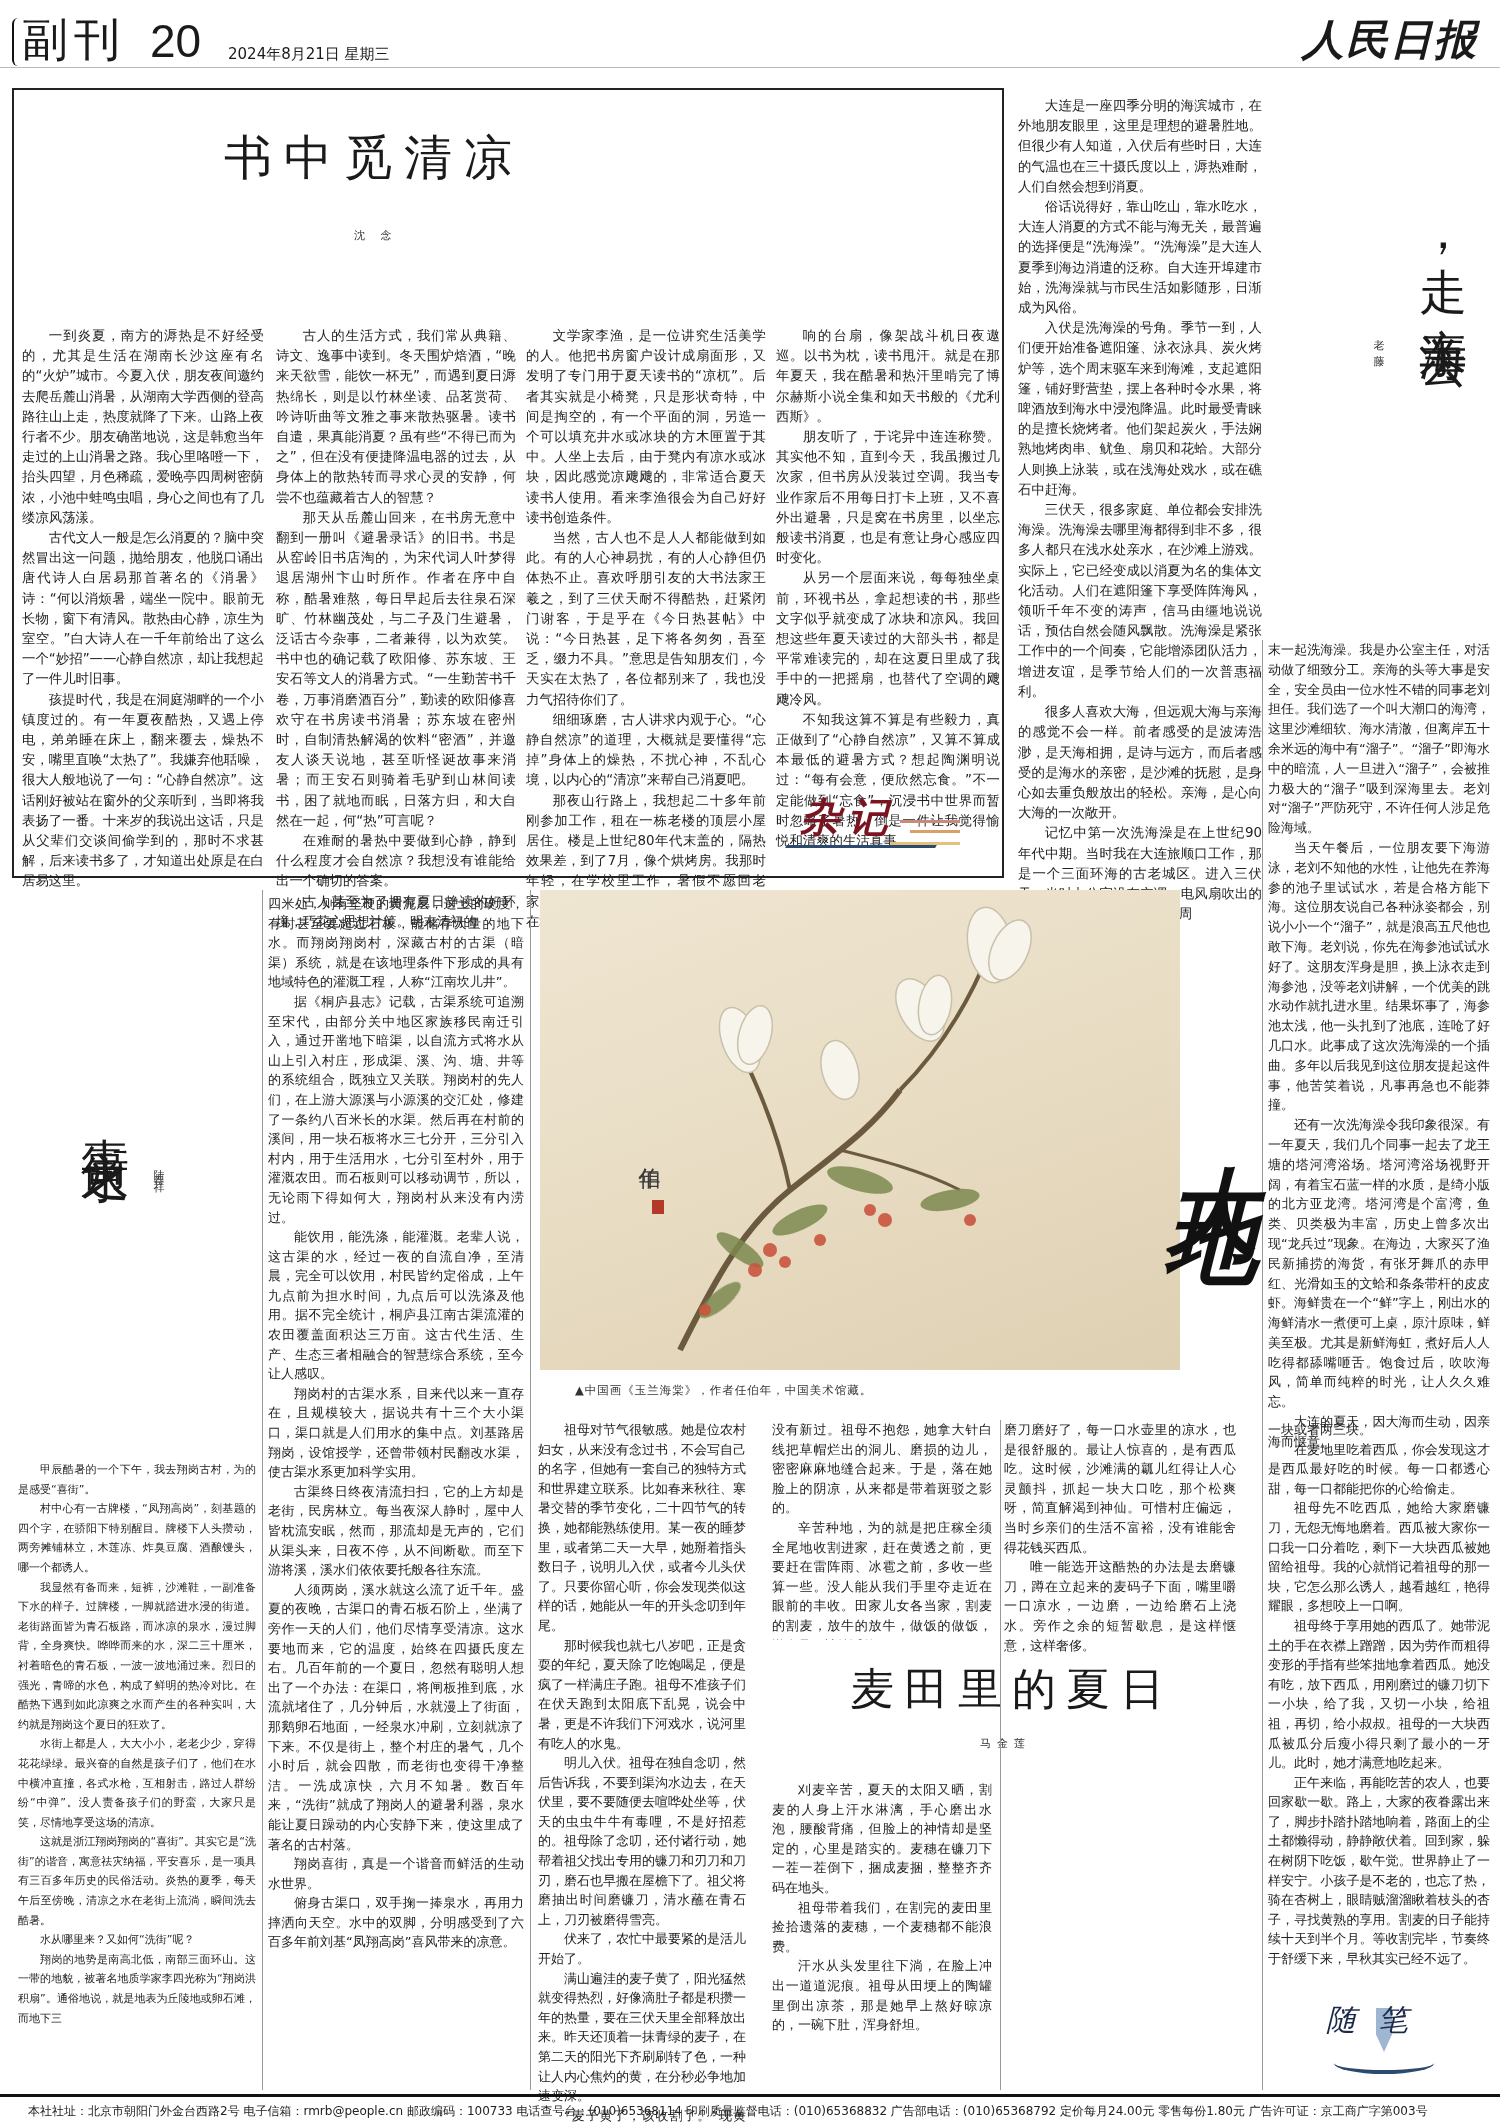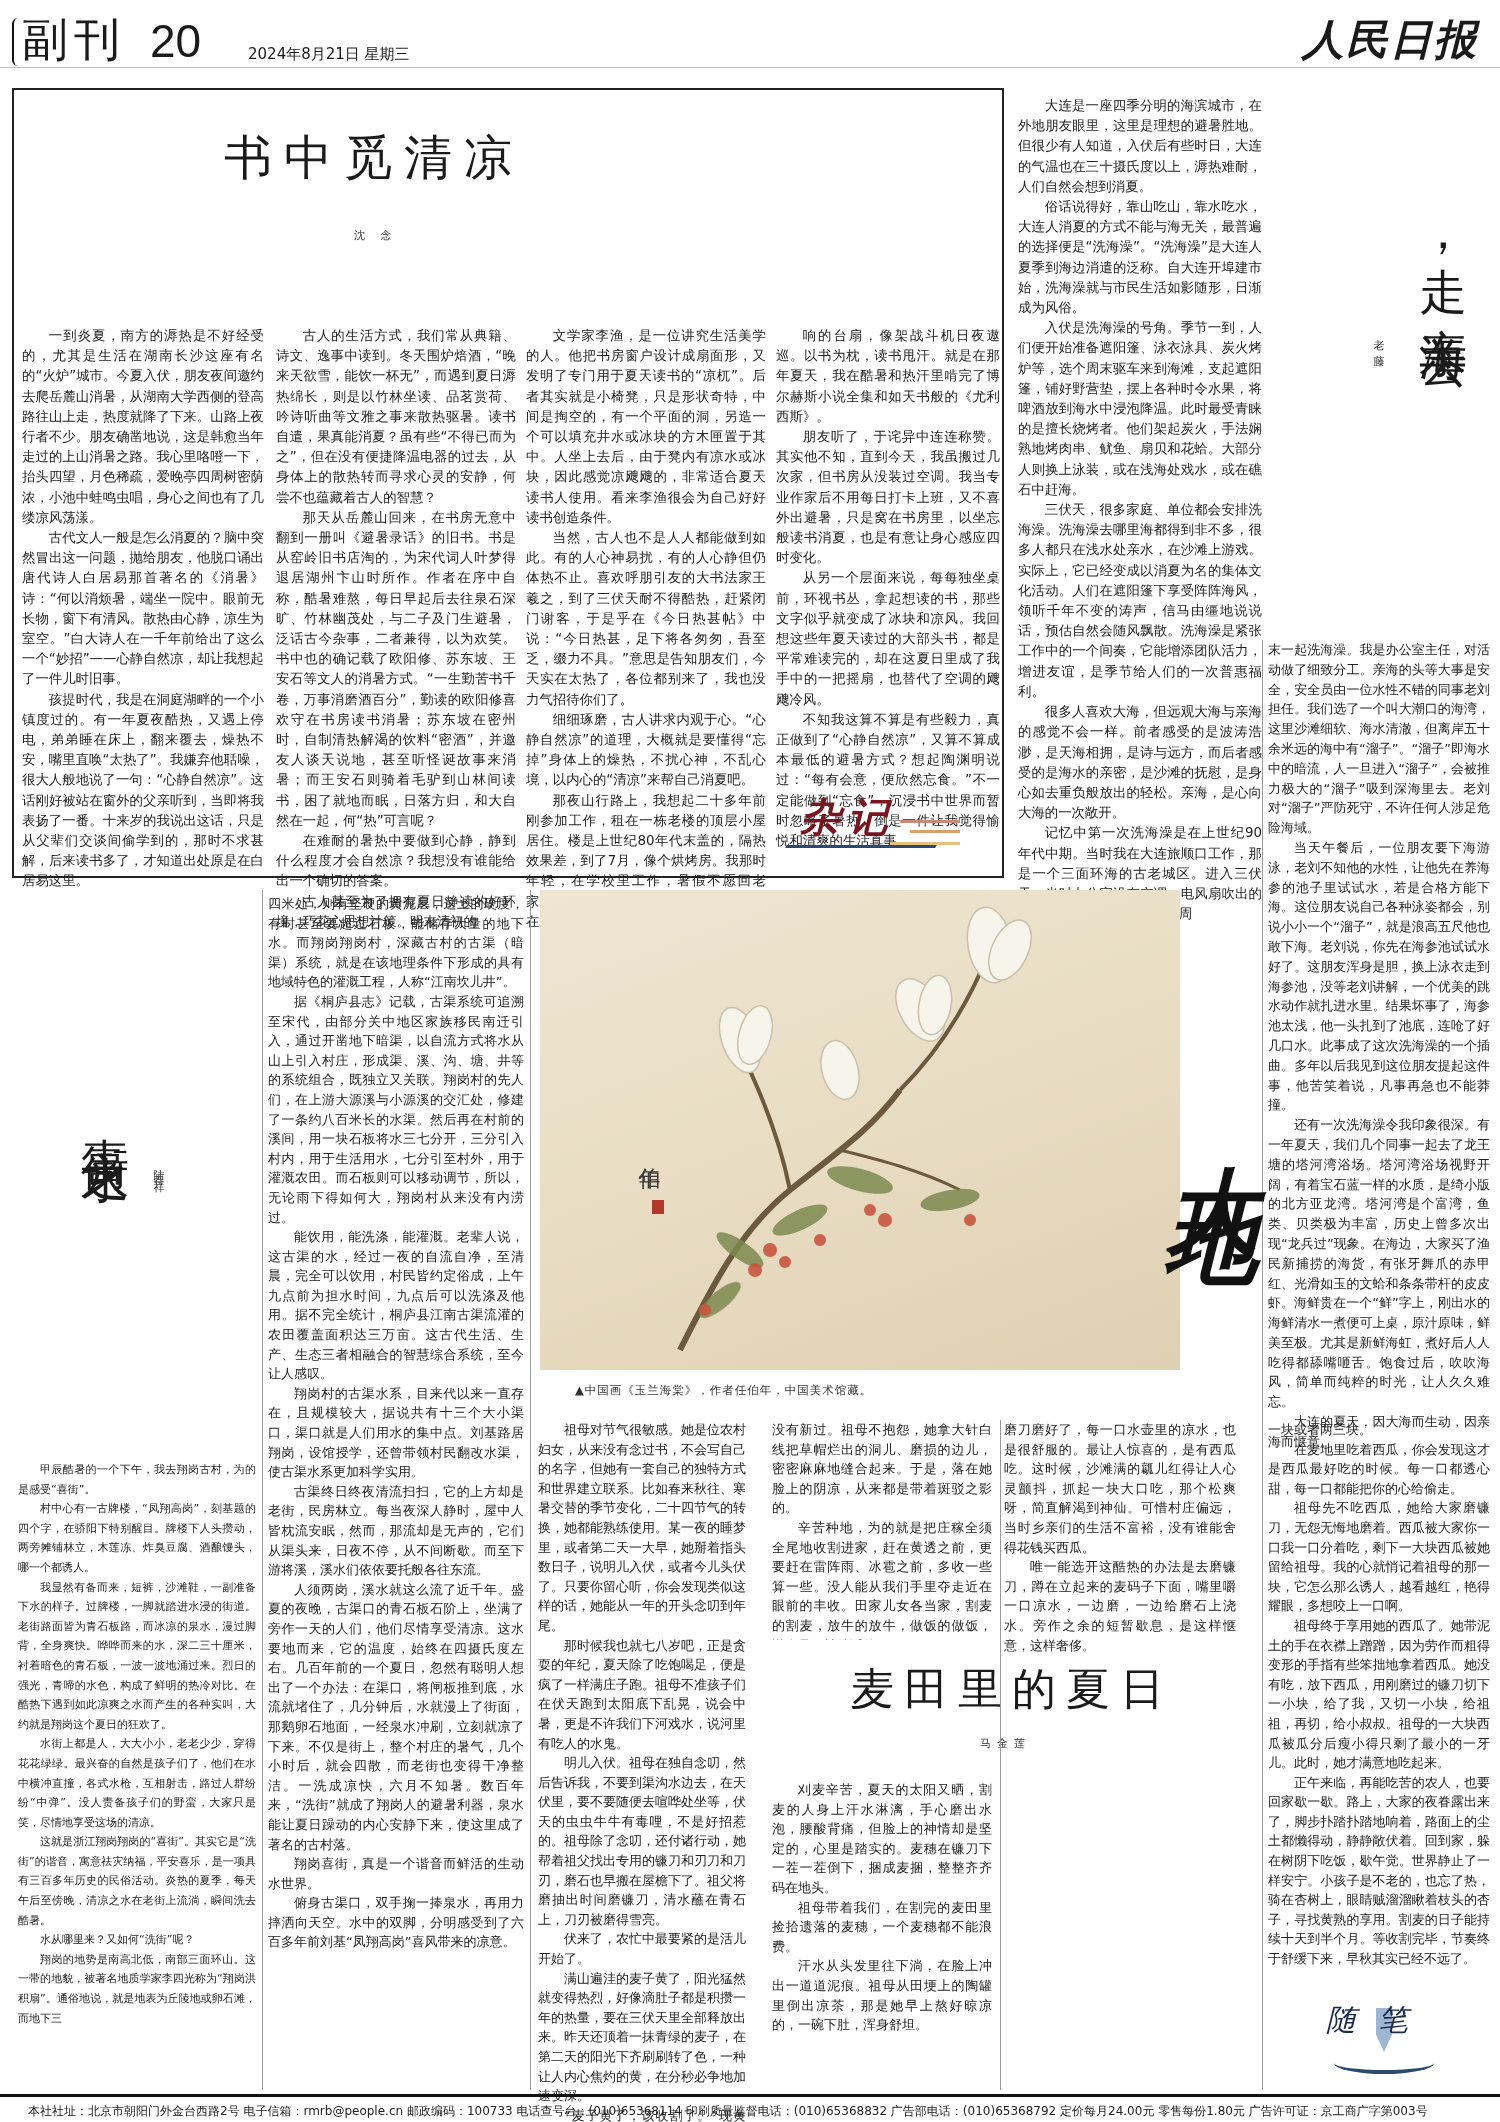--- a/index.html
+++ b/index.html
@@ -3,21 +3,21 @@
 <meta charset="utf-8">
 <style>
   * { box-sizing: border-box; margin: 0; padding: 0; }
   html, body { width: 1500px; height: 2122px; background: #fff; overflow: hidden; }
   body { position: relative; font-family: "DejaVu Sans", "Liberation Sans", sans-serif; color: #1a1a1a; }
 
   .masthead { position: absolute; left: 0; top: 0; width: 1500px; height: 68px; border-bottom: 1px solid #bbb; }
   .mh-bracket { position: absolute; left: 12px; top: 18px; width: 6px; height: 48px; border-left: 2px solid #111; border-radius: 8px 0 0 8px; }
   .mh-section { position: absolute; left: 22px; top: 14px; font-size: 46px; line-height: 50px; font-weight: normal; letter-spacing: 6px; }
   .mh-page { position: absolute; left: 150px; top: 16px; font-size: 46px; line-height: 50px; font-family: "Liberation Sans", sans-serif; }
-  .mh-date { position: absolute; left: 228px; top: 44px; font-size: 15px; line-height: 20px; margin-left: 20px; }
+  .mh-date { position: absolute; left: 228px; top: 44px; font-size: 15px; line-height: 20px; }
   .mh-logo { position: absolute; right: 22px; top: 14px; font-family: "DejaVu Serif", serif; font-size: 42px; font-style: italic; font-weight: bold; letter-spacing: 2px; line-height: 52px; margin-left: 13px; }
 
   .box1 { position: absolute; left: 12px; top: 88px; width: 992px; height: 790px; border: 2px solid #222; }
   .title-big { position: absolute; font-size: 48px; letter-spacing: 12px; font-weight: normal; }
   .byline { position: absolute; font-size: 11px; letter-spacing: 6px; color: #333; }
   .col { position: absolute; font-size: 13.4px; line-height: 20.2px; text-align: justify; color: #222; }
   .col p { text-indent: 2em; }
 
   .logo-zaji { position: absolute; left: 560px; top: 820px; width: 200px; height: 70px; }
   .logo-zaji .zj-text { position: absolute; left: 20px; top: 0; font-family: "DejaVu Serif", serif; font-size: 40px; color: #7a1420; font-style: italic; font-weight: bold; letter-spacing: 8px; }

